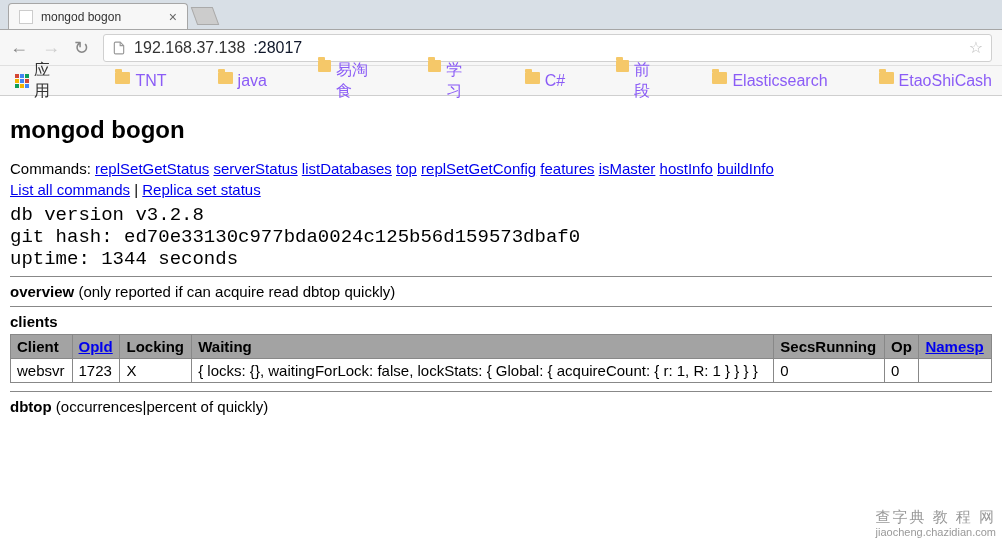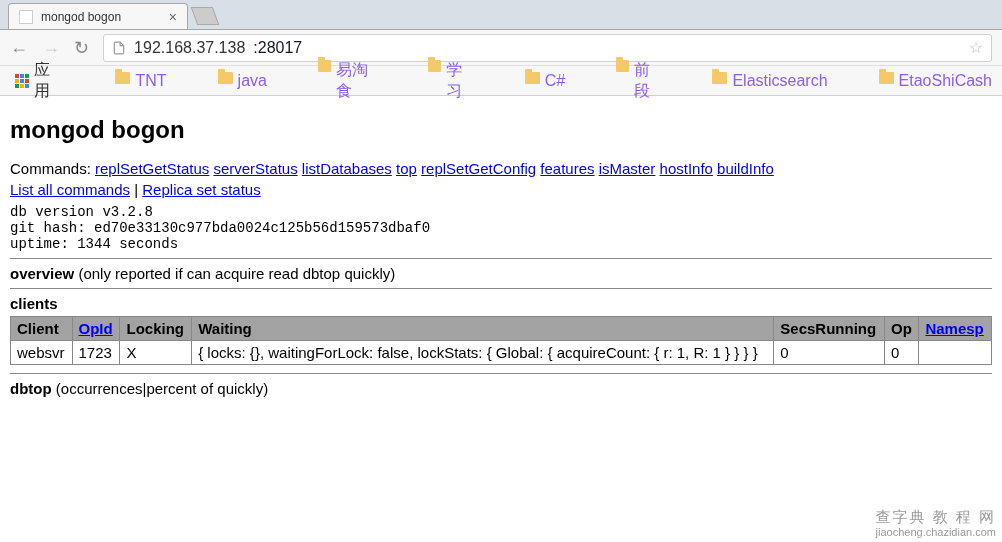--- a/index.html
+++ b/index.html
@@ -29,21 +29,21 @@
     .apps-icon span { width: 4px; height: 4px; }
     .bk-item { display: flex; align-items: flex-start; gap: 5px; color: #8b5cf6; padding-left: 39px; }
     .folder-icon { width: 15px; height: 12px; background: #f5c869; border-radius: 1px; position: relative; }
     .folder-icon::before { content: ""; position: absolute; top: -3px; left: 0; width: 7px; height: 3px; background: #f5c869; border-radius: 1px 1px 0 0; }
     
     
     .page { padding: 8px 10px; }
     h2 { font-size: 24px; margin: 12px 0 16px; font-weight: bold; }
     a.link { color: #0000ee; text-decoration: underline; }
     .content-row { margin: 4px 0; }
-    pre { font-family: "Courier New", monospace; font-size: 14px; margin: 6px 0; white-space: pre; }
+    pre { font-family: "Courier New", monospace; font-size: 19px; margin: 6px 0; white-space: pre; }
     hr { border: none; border-top: 1.5px solid #888; margin: 6px 0; }
     .section-title { font-size: 15px; margin: 4px 0; }
     .section-title b { font-weight: bold; }
     
     
     table { border-collapse: collapse; width: 100%; font-size: 15px; margin-top: 4px; }
     th, td { border: 1px solid #888; padding: 3px 6px; text-align: left; vertical-align: top; }
     thead tr { background: #a3a3a3; }
     th { font-weight: bold; }
     th a { color: #0000ee; text-decoration: underline; }

